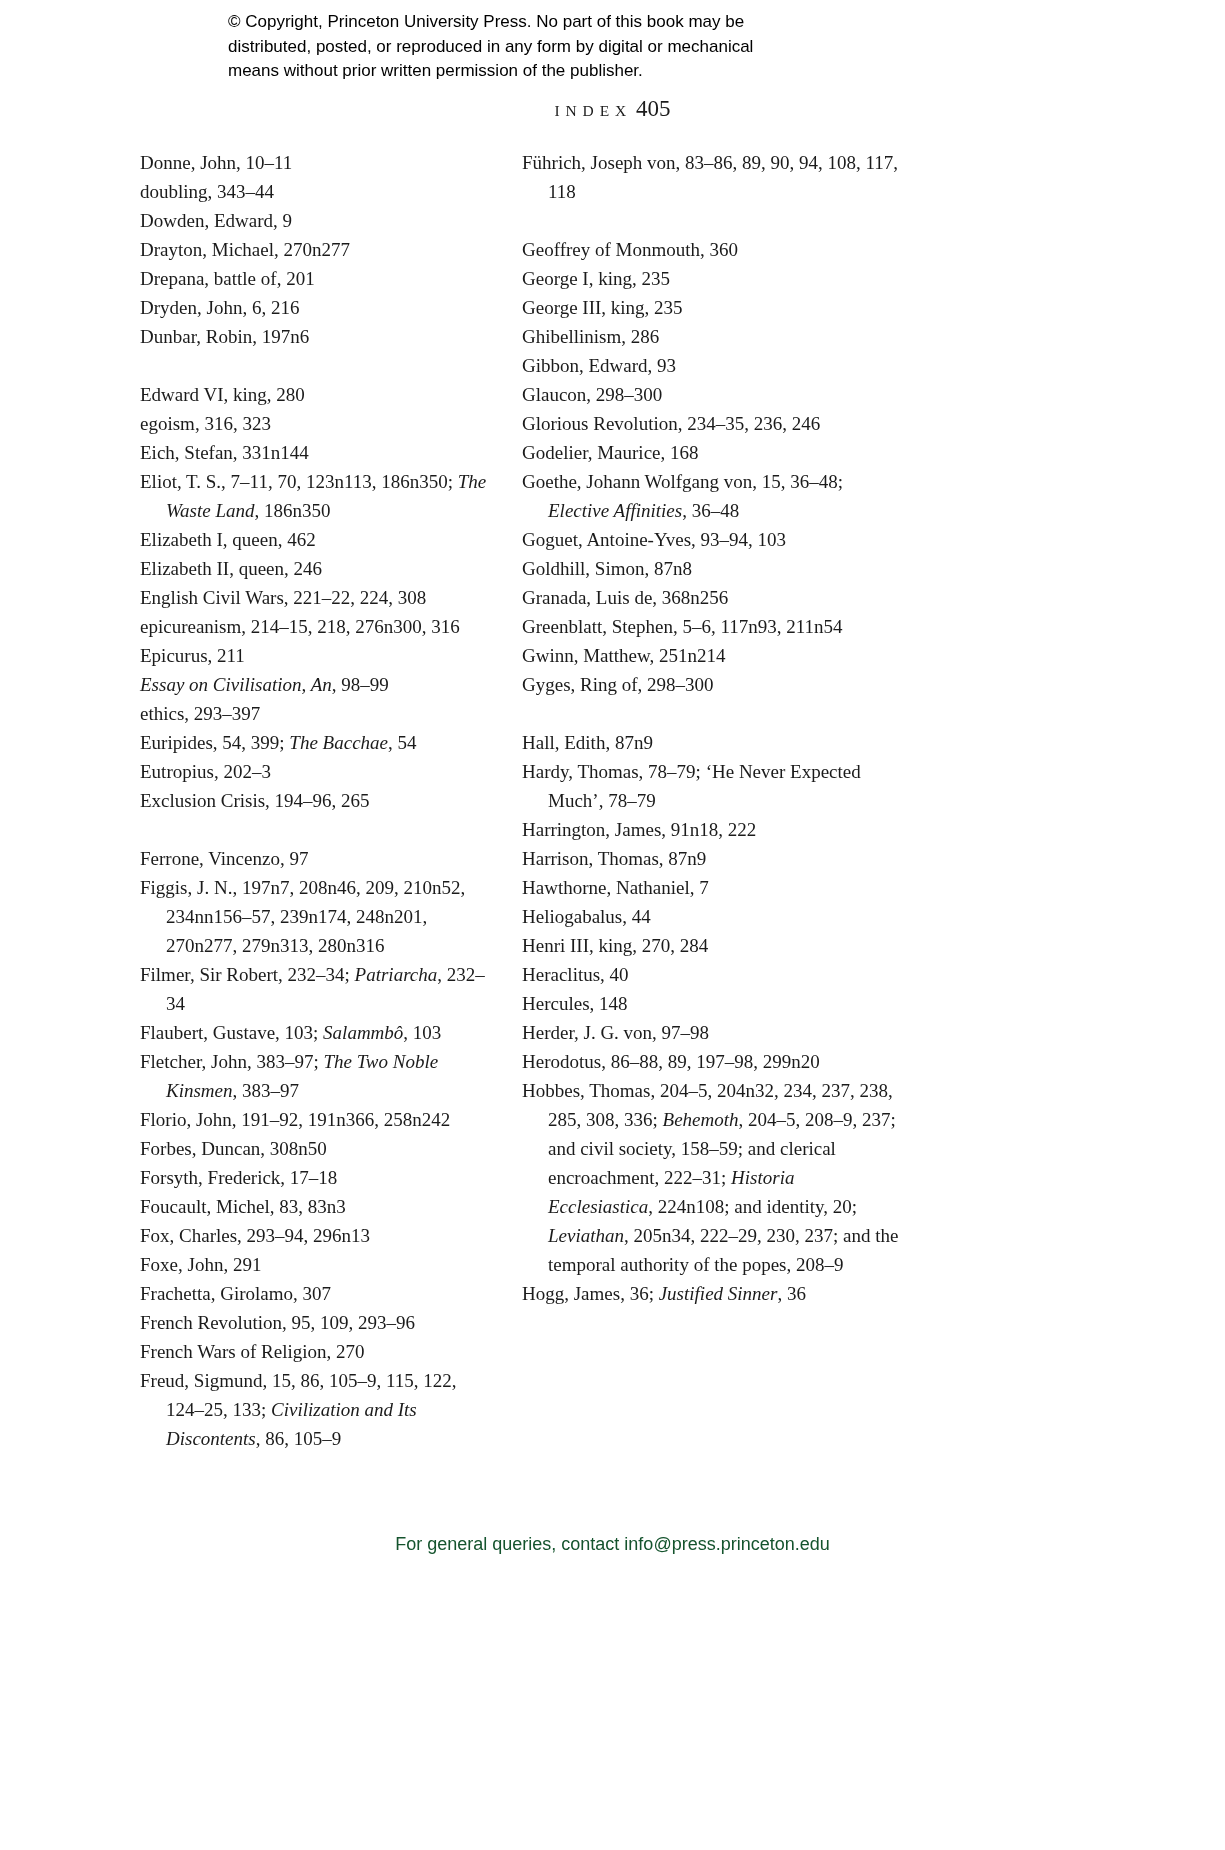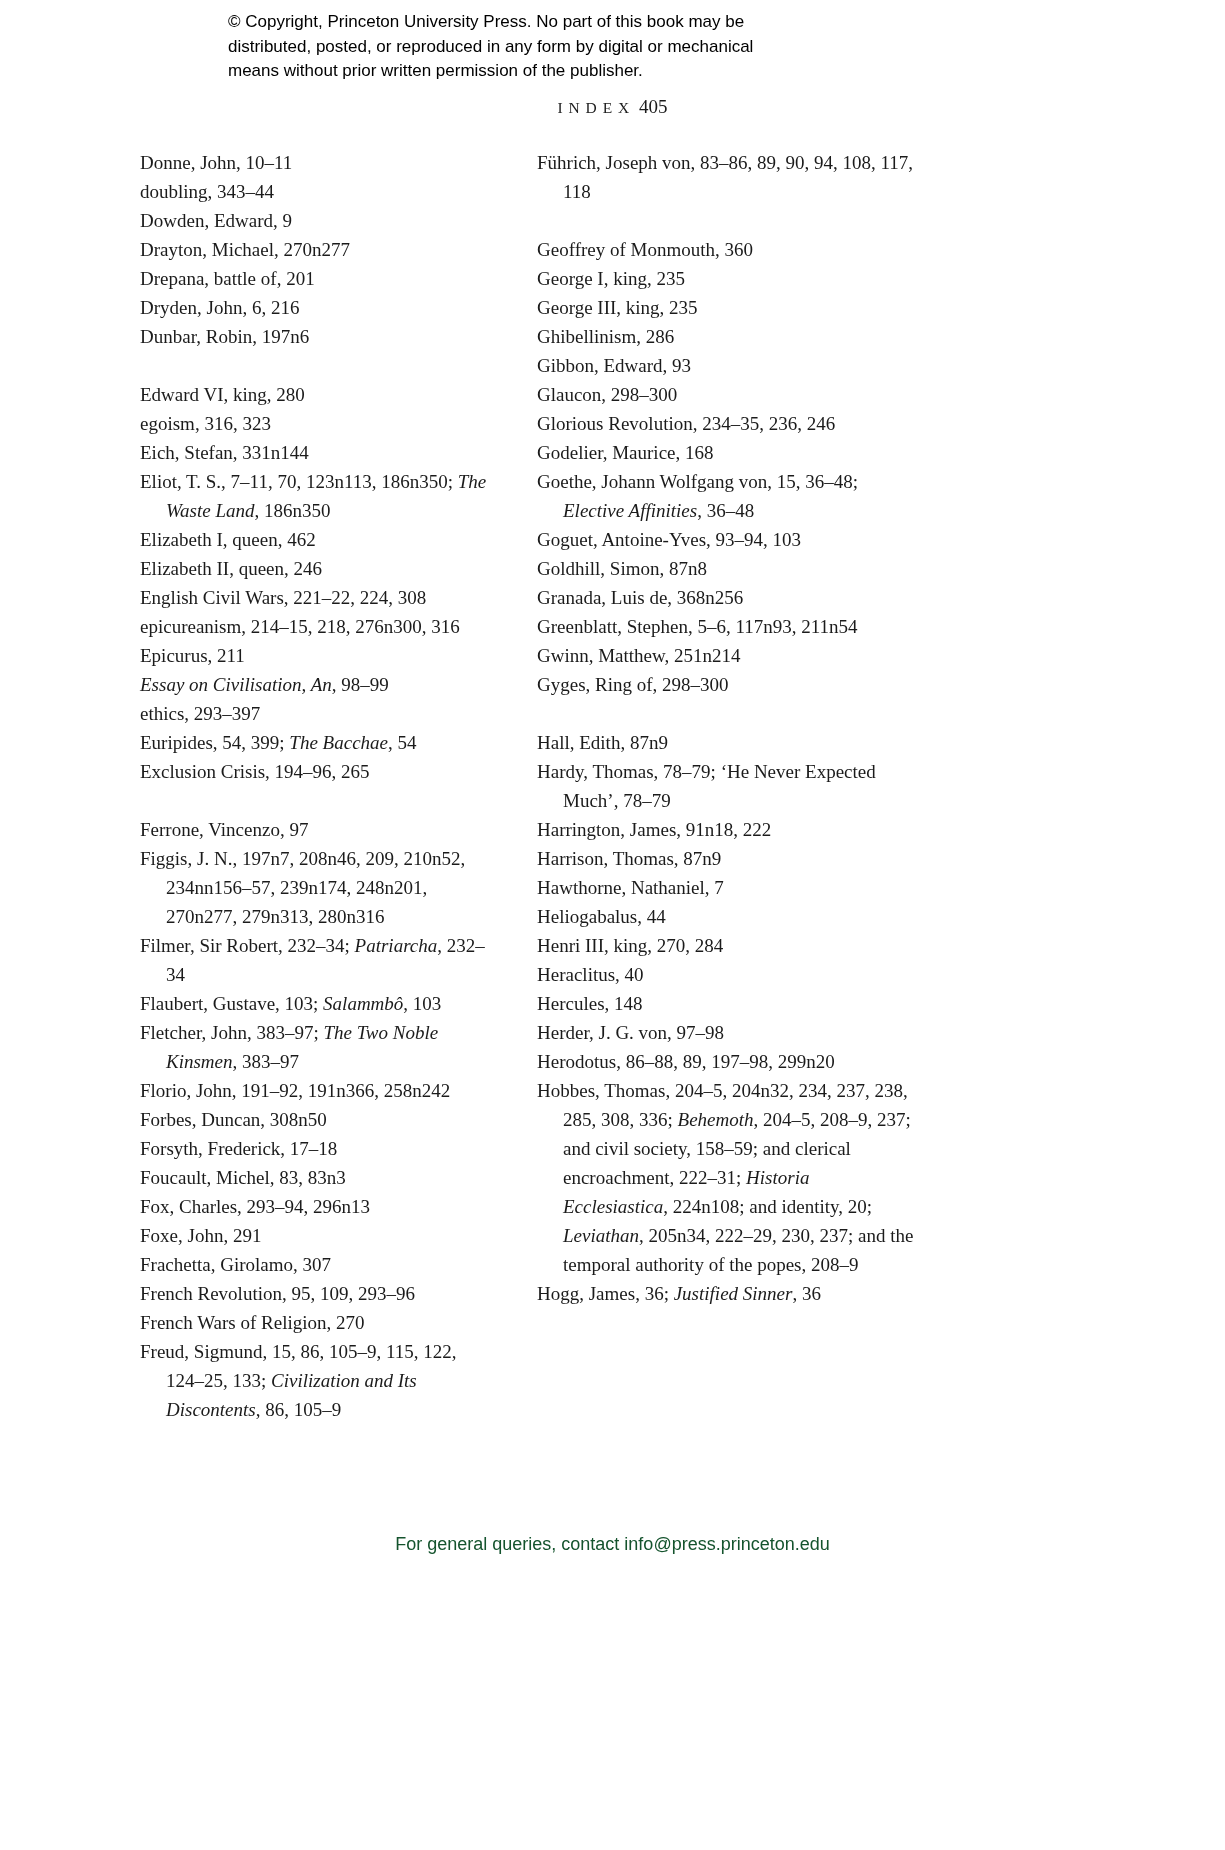--- a/index.html
+++ b/index.html
@@ -29,28 +29,28 @@
     text-align: center;
     color: #1b1b1b;
   }
   .index-title {
     font-size: 15.5px;
     letter-spacing: 0.38em;
     font-variant: small-caps;
     text-transform: uppercase;
   }
   .page-number {
-    font-size: 19px;
+    font-size: 23px;
   }
   .columns {
     position: absolute;
     top: 148px;
     left: 140px;
     display: flex;
-    gap: 45px;
+    gap: 30px;
   }
   .col { display: block; }
   .col-left  { width: 352px; }
   .col-right { width: 378px; }
   .group { margin: 0; }
   .group + .group { margin-top: 29px; }
   .entry {
     margin: 0;
     font-size: 19px;
     line-height: 29px;
@@ -103,20 +103,21 @@
           <p class="entry"><span>Eich, Stefan, 331n144</span></p>
           <p class="entry"><span>Eliot, T. S., 7–11, 70, 123n113, 186n350; </span><span class="it">The Waste Land</span><span>, 186n350</span></p>
           <p class="entry"><span>Elizabeth I, queen, 462</span></p>
           <p class="entry"><span>Elizabeth II, queen, 246</span></p>
           <p class="entry"><span>English Civil Wars, 221–22, 224, 308</span></p>
           <p class="entry"><span>epicureanism, 214–15, 218, 276n300, 316</span></p>
           <p class="entry"><span>Epicurus, 211</span></p>
           <p class="entry"><span class="it">Essay on Civilisation, An</span><span>, 98–99</span></p>
           <p class="entry"><span>ethics, 293–397</span></p>
           <p class="entry"><span>Euripides, 54, 399; </span><span class="it">The Bacchae</span><span>, 54</span></p>
+          <p class="entry"><span>Eutropius, 202–3</span></p>
           <p class="entry"><span>Exclusion Crisis, 194–96, 265</span></p>
         </div>
         <div class="group">
           <p class="entry"><span>Ferrone, Vincenzo, 97</span></p>
           <p class="entry"><span>Figgis, J. N., 197n7, 208n46, 209, 210n52, 234nn156–57, 239n174, 248n201, 270n277, 279n313, 280n316</span></p>
           <p class="entry"><span>Filmer, Sir Robert, 232–34; </span><span class="it">Patriarcha</span><span>, 232–34</span></p>
           <p class="entry"><span>Flaubert, Gustave, 103; </span><span class="it">Salammbô</span><span>, 103</span></p>
           <p class="entry"><span>Fletcher, John, 383–97; </span><span class="it">The Two Noble Kinsmen</span><span>, 383–97</span></p>
           <p class="entry"><span>Florio, John, 191–92, 191n366, 258n242</span></p>
           <p class="entry"><span>Forbes, Duncan, 308n50</span></p>

